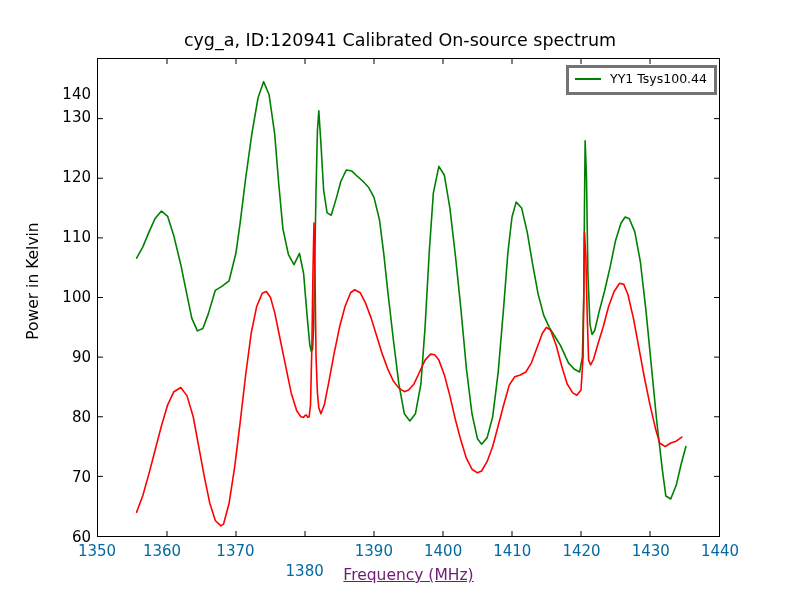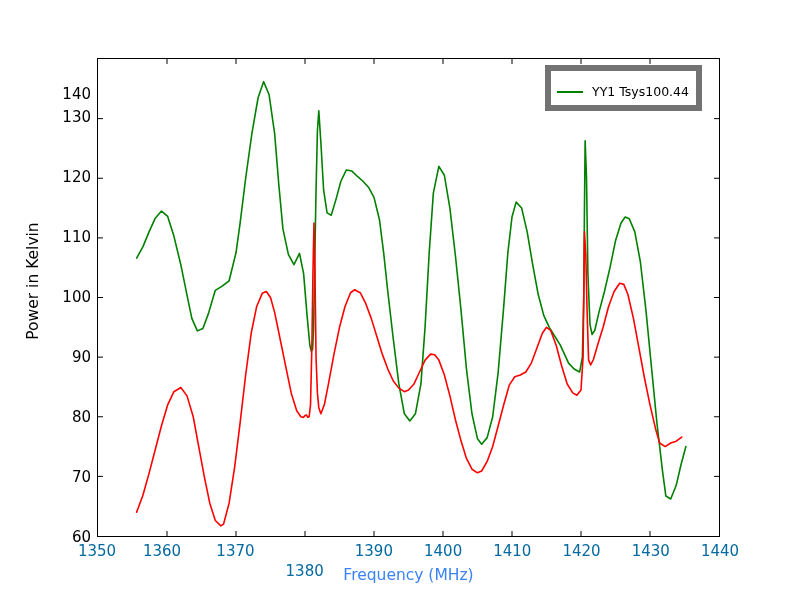--- a/index.html
+++ b/index.html
@@ -82,40 +82,41 @@
     width: 623px;
     height: 22px;
   }
   #xlabel {
     position: absolute;
     left: 97px;
     top: 566px;
     width: 623px;
     text-align: center;
     font-size: 15.5px;
-    color: #3b82f6;
+    color: #701a75;
+    text-decoration: underline;
   }
   #ylabel {
     position: absolute;
     left: -77px;
     top: 272px;
     width: 220px;
     text-align: center;
     font-size: 15.5px;
     color: #000000;
     transform: rotate(-90deg);
     transform-origin: center center;
   }
   #legend {
     position: absolute;
-    right: 17px;
+    right: 2px;
     top: 6px;
-    border: 6px solid #737373;
-    background: #ffffff;
-    padding: 12px 7px 5px 6px;
+    border: 3px solid #737373;
+    background: #ffffff;
+    padding: 2px 7px 5px 6px;
     box-sizing: border-box;
   }
   .legend-row {
     display: flex;
     align-items: center;
     height: 17px;
   }
   .legend-swatch {
     width: 26px;
     height: 0;
@@ -129,20 +130,21 @@
     line-height: 13px;
     color: #000000;
     white-space: nowrap;
   }
 </style>
 </head>
 <body>
 
 <div id="figure">
 
+  <div id="plot-title">cyg_a, ID:120941 Calibrated On-source spectrum</div>
 
   <div id="ylabel">Power in Kelvin</div>
 
   <div id="ytick-layer">
       <div class="tick-label-y" style="top: 471.5px;">60</div>
       <div class="tick-label-y" style="top: 411.625px;">70</div>
       <div class="tick-label-y" style="top: 351.75px;">80</div>
       <div class="tick-label-y" style="top: 291.875px;">90</div>
       <div class="tick-label-y" style="top: 232px;">100</div>
       <div class="tick-label-y" style="top: 172.125px;">110</div>

